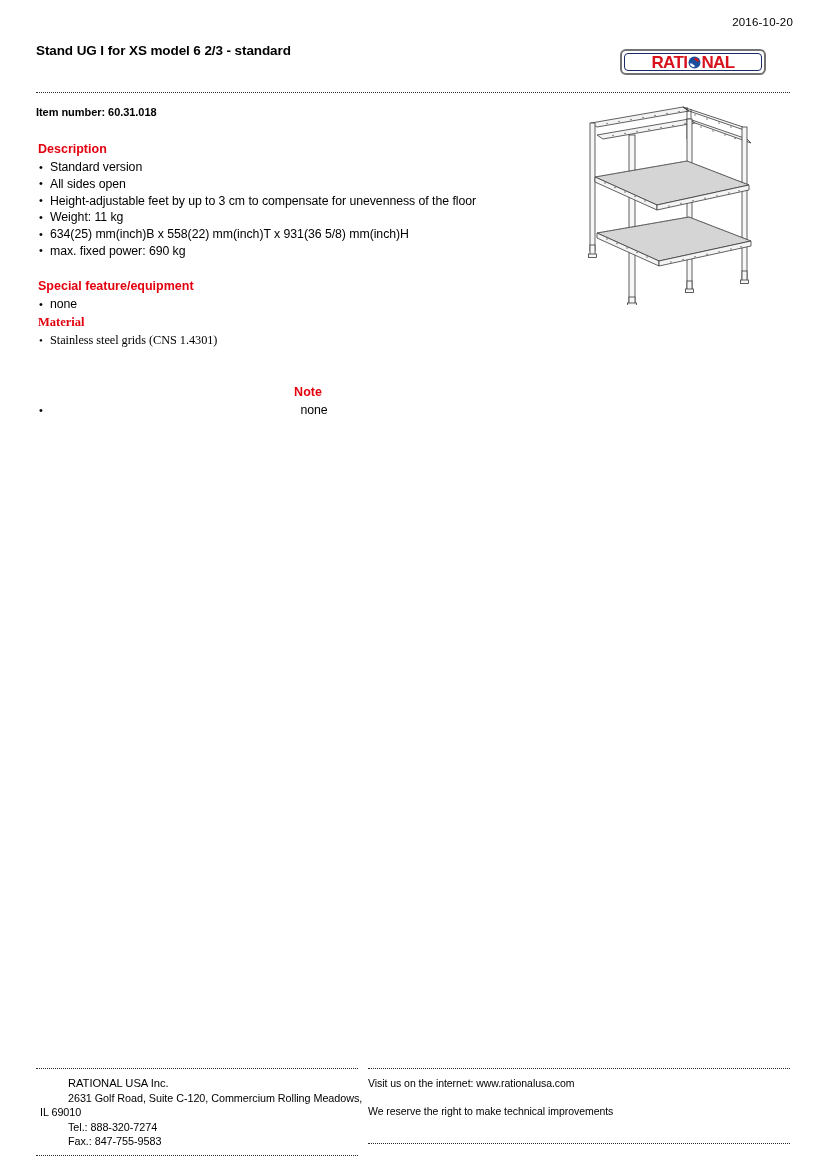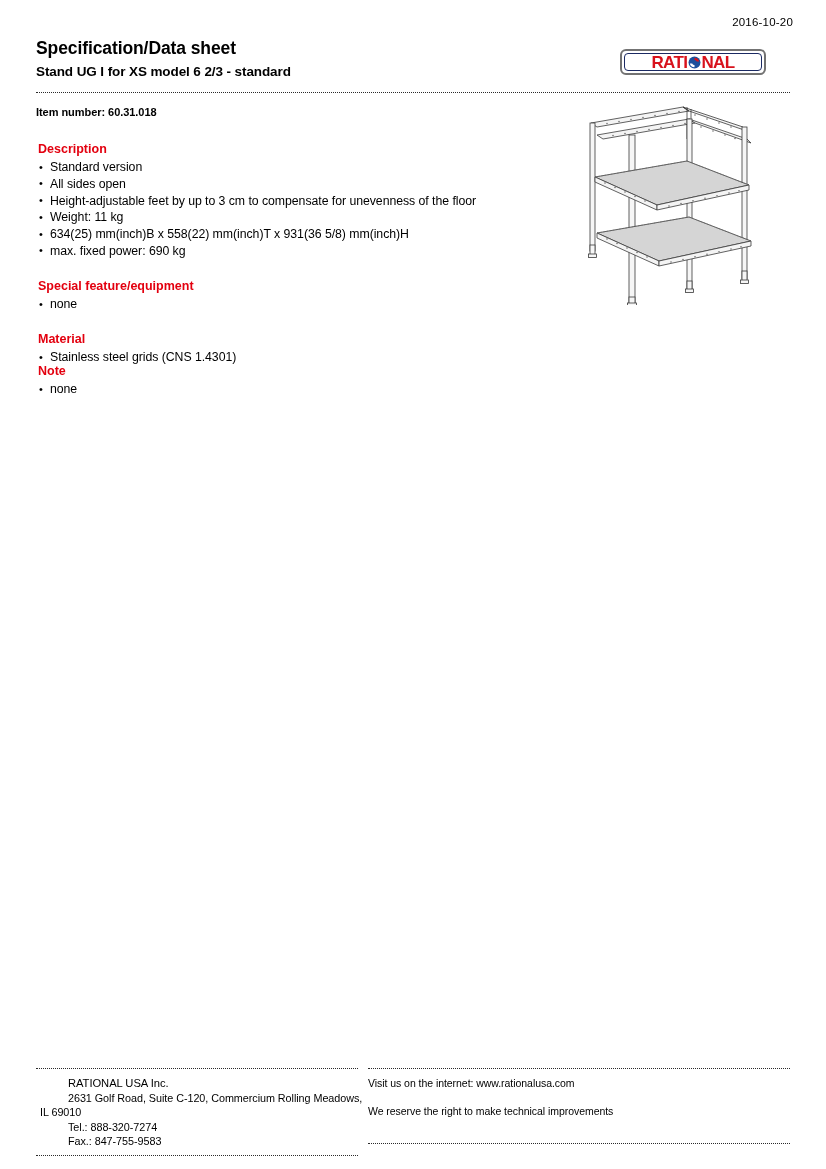--- a/index.html
+++ b/index.html
@@ -114,22 +114,22 @@
     top: 106px;
     font-size: 11px;
     font-weight: bold;
     letter-spacing: -0.05px;
   }
 
   
   .section { position: absolute; left: 38px; width: 540px; }
   .sec-desc     { top: 142px; }
   .sec-special  { top: 279px; }
-  .sec-material { top: 332px; }
-  .sec-note     { top: 364px; }
+  .sec-material { top: 315px; font-family: Liberation Serif, serif; }
+  .sec-note     { top: 385px; text-align: center; }
 
   .sec-heading {
     font-size: 12.5px;
     font-weight: bold;
     color: #e3000f;
     line-height: 15px;
     margin-bottom: 2px;
   }
   ul.bullets {
     list-style: none;
@@ -194,21 +194,20 @@
   .f-gap { height: 14px; }
 </style>
 </head>
 <body>
 
 <div class="page">
 
   <div class="doc-date">2016-10-20</div>
 
   <div class="header">
-    <div class="title-main">Specification/Data sheet</div>
     <div class="title-sub">Stand UG I for XS model 6 2/3 - standard</div>
   </div>
 
   <div class="logo-box">
     <div class="logo-inner"></div>
     <div class="logo-text">
       <span>RATI</span>
         <span class="logo-o">
           <svg width="13" height="13" viewBox="0 0 24 24" xmlns="http://www.w3.org/2000/svg">
             <circle cx="12" cy="12" r="11" fill="#1b4f9c"></circle>

